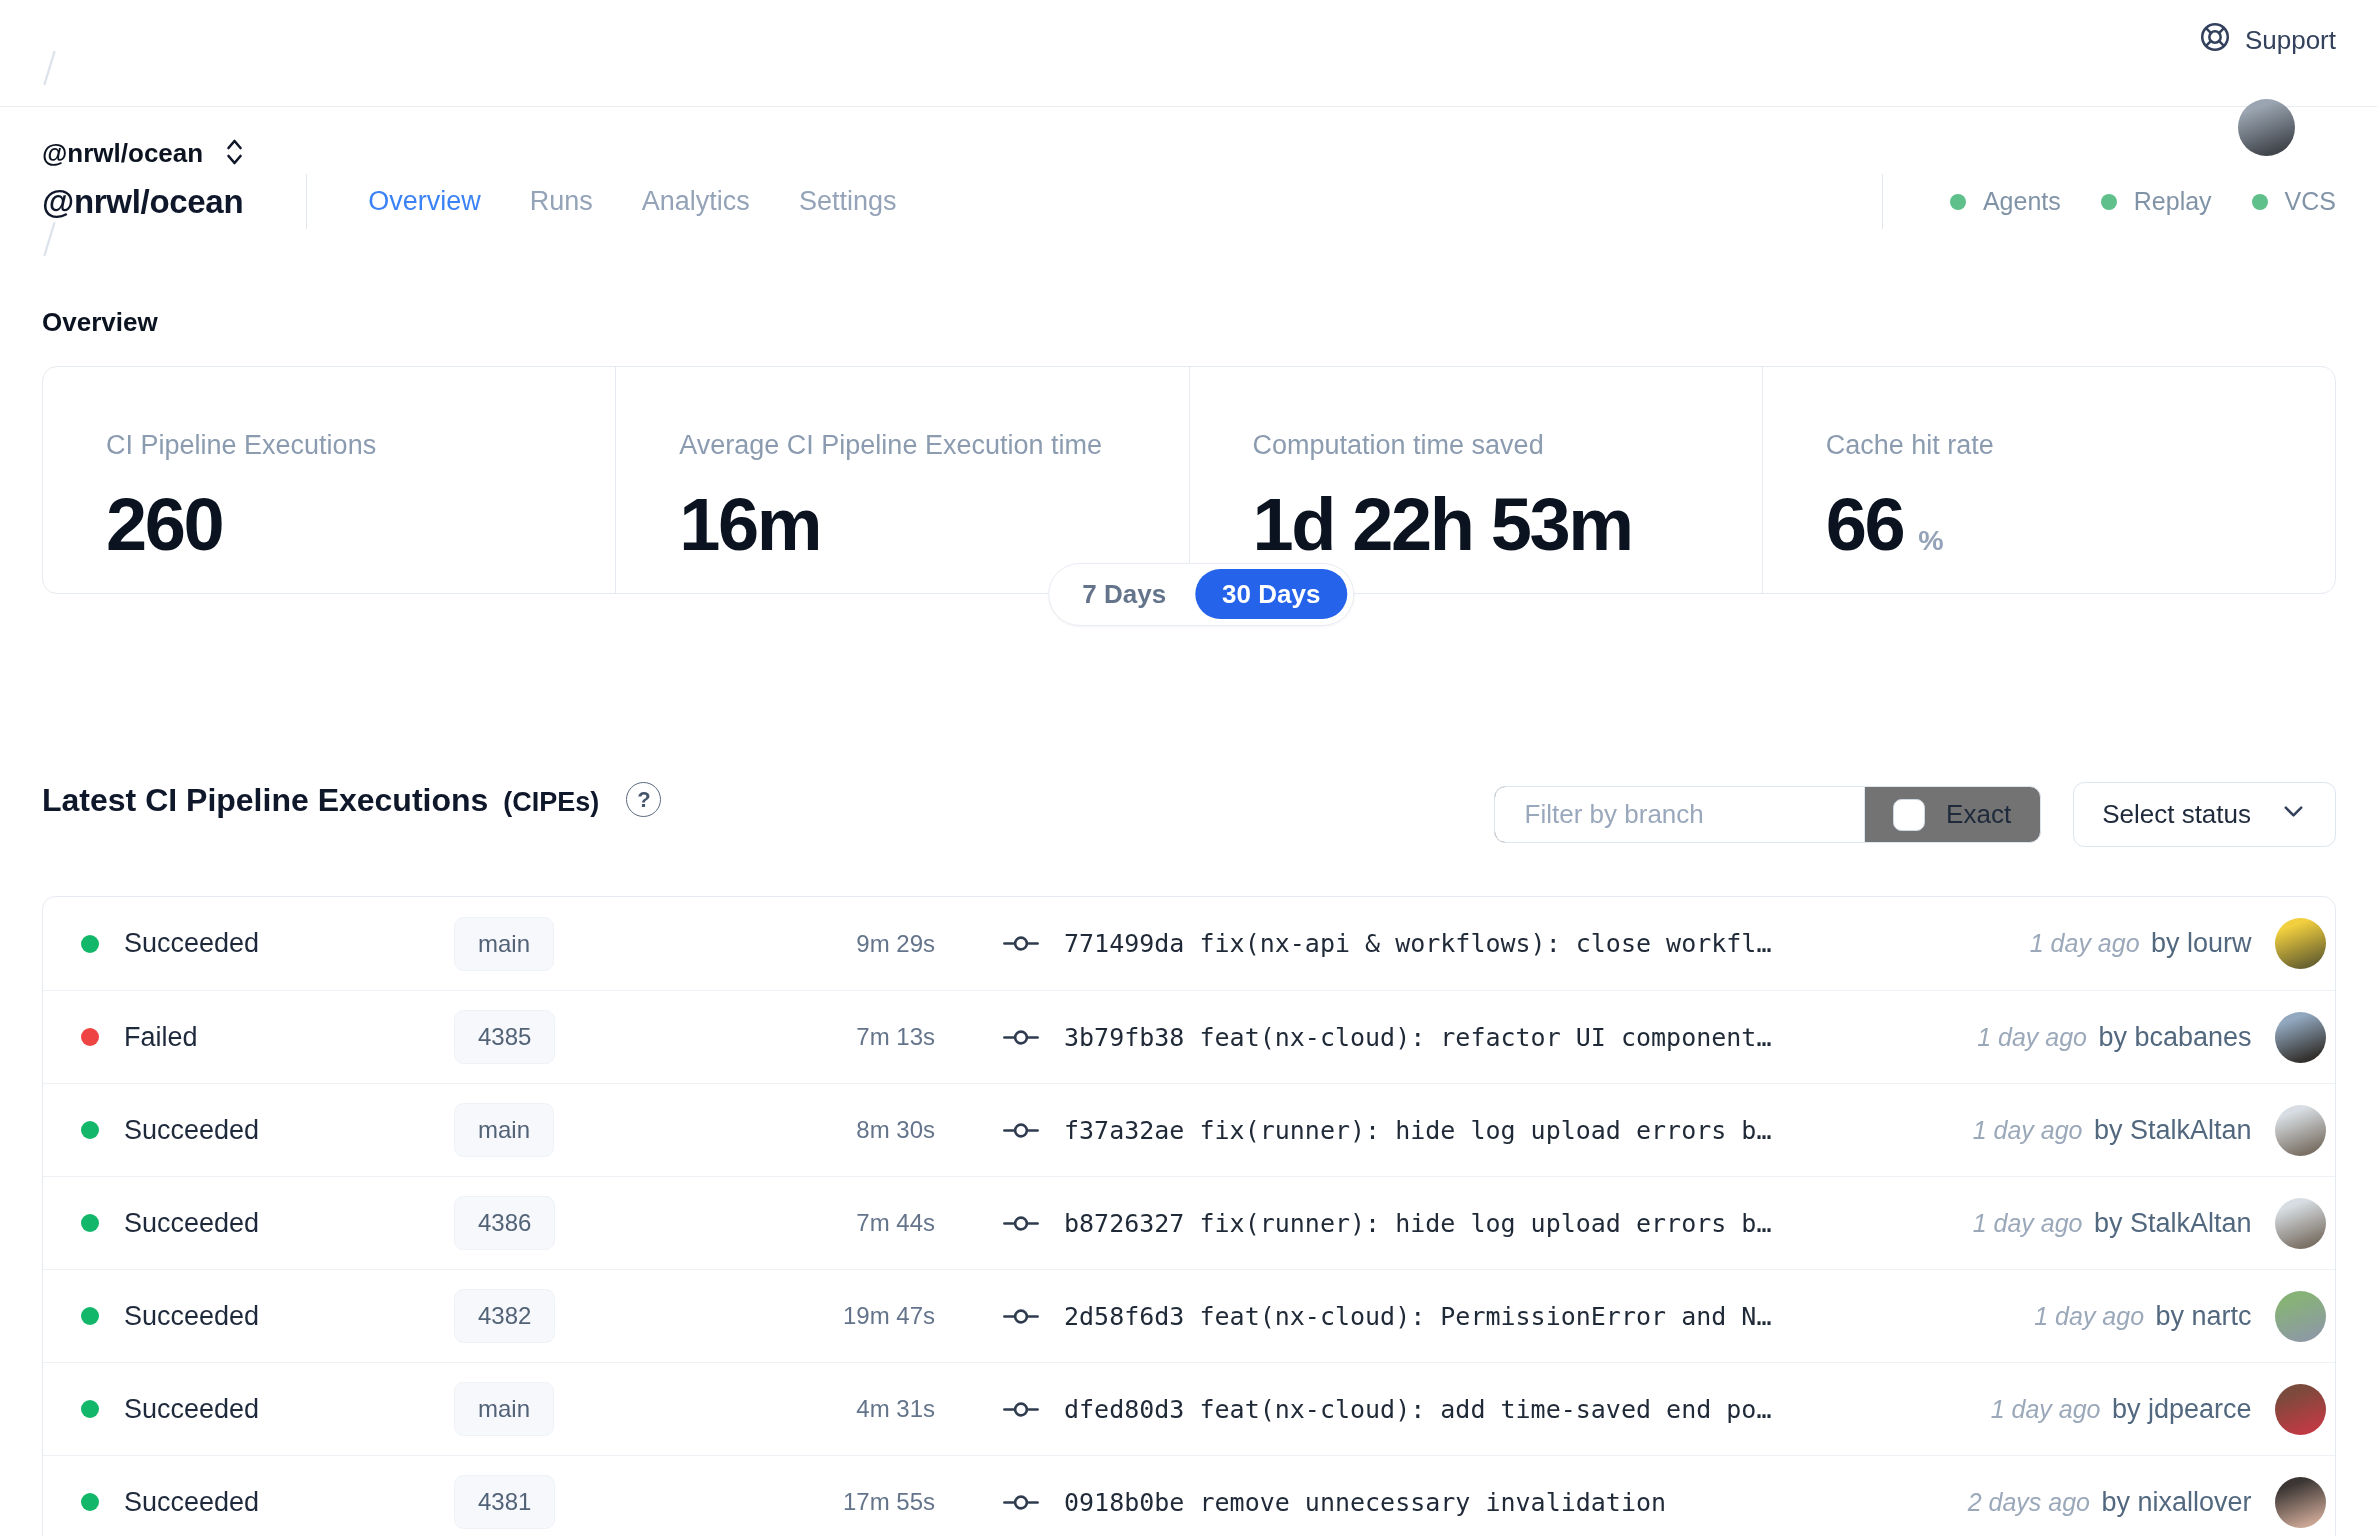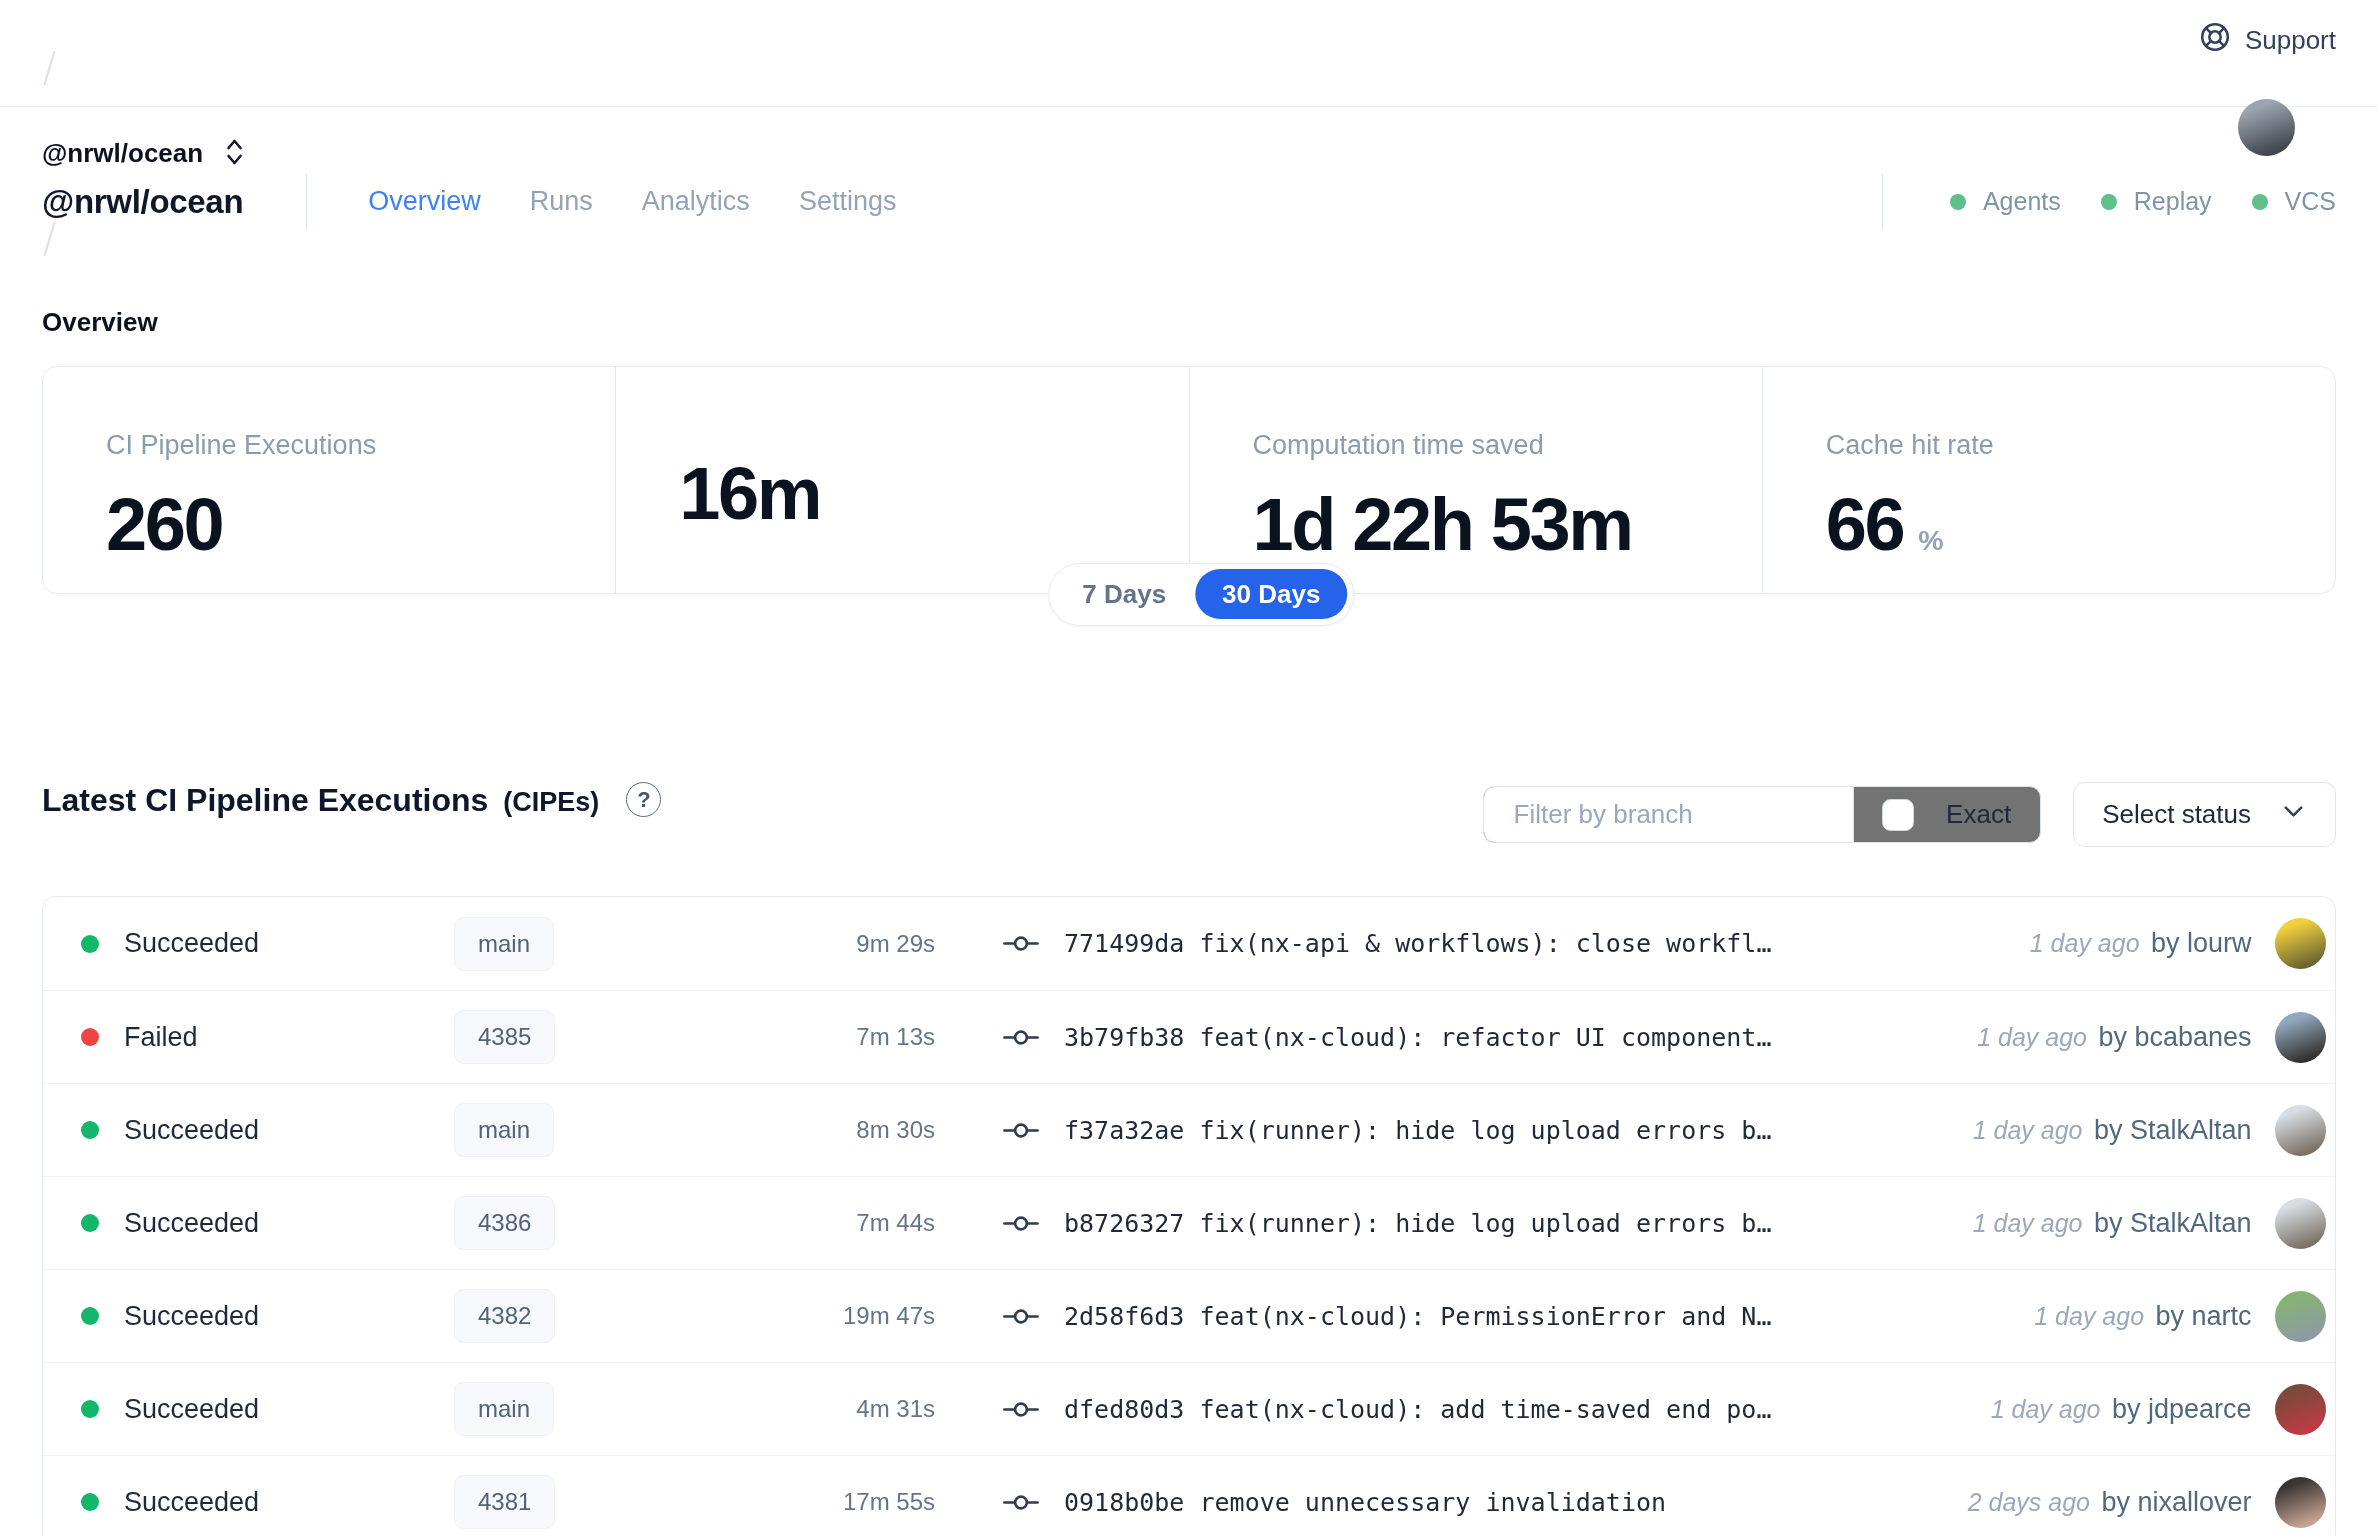--- a/index.html
+++ b/index.html
@@ -138,21 +138,21 @@
     width: 369px; height: 100%;
     padding: 0 30px;
     font-size: 26px;
     color: #0f172a;
     font-family: inherit;
   }
   .filter-input::placeholder { color: #9aa8bc; }
   .filter-vdiv { width: 1px; align-self: stretch; background: #dde5ee; }
   .exact-wrap { display: flex; align-items: center; gap: 21px; padding: 0 28.5px; cursor: pointer; }
   .checkbox { width: 32px; height: 32px; border: 1.9px solid #cfd8e3; border-radius: 8.6px; background: #fff; flex: none; }
-  .exact-label { font-size: 26px; color: #1e293b; margin-left: 11px; }
+  .exact-label { font-size: 26px; color: #1e293b; }
   .status-select {
     display: flex; align-items: center; gap: 28.5px;
     height: 65px; padding: 0 28.5px;
     background: #fff;
     border: 1px solid #dde5ee;
     border-radius: 11.4px;
     font-size: 26px; font-weight: 500; color: #1e293b;
     cursor: pointer;
     font-family: inherit;
   }
@@ -307,20 +307,21 @@
 
         <div class="stat">
           <div class="stat-label">CI Pipeline Executions</div>
           <div class="stat-value">
             <span>260</span>
             <span class="stat-suffix"></span>
           </div>
         </div>
 
         <div class="stat">
+          <div class="stat-label">Average CI Pipeline Execution time</div>
           <div class="stat-value">
             <span>16m</span>
             <span class="stat-suffix"></span>
           </div>
         </div>
 
         <div class="stat">
           <div class="stat-label">Computation time saved</div>
           <div class="stat-value">
             <span>1d 22h 53m</span>

